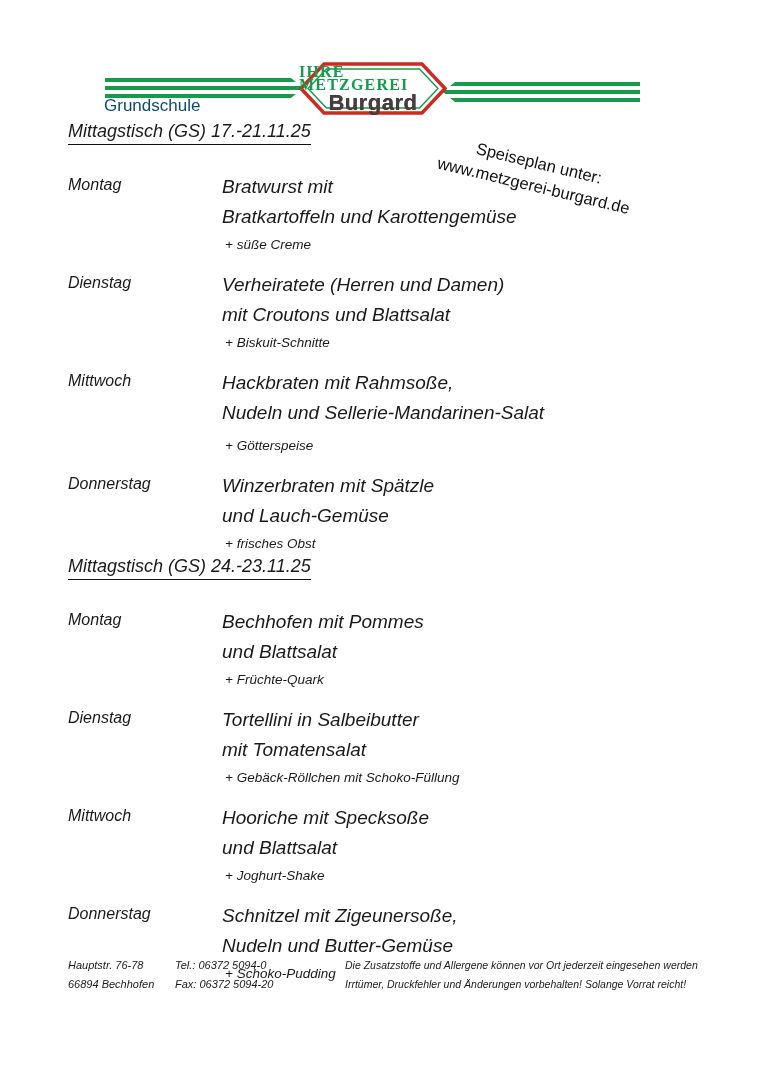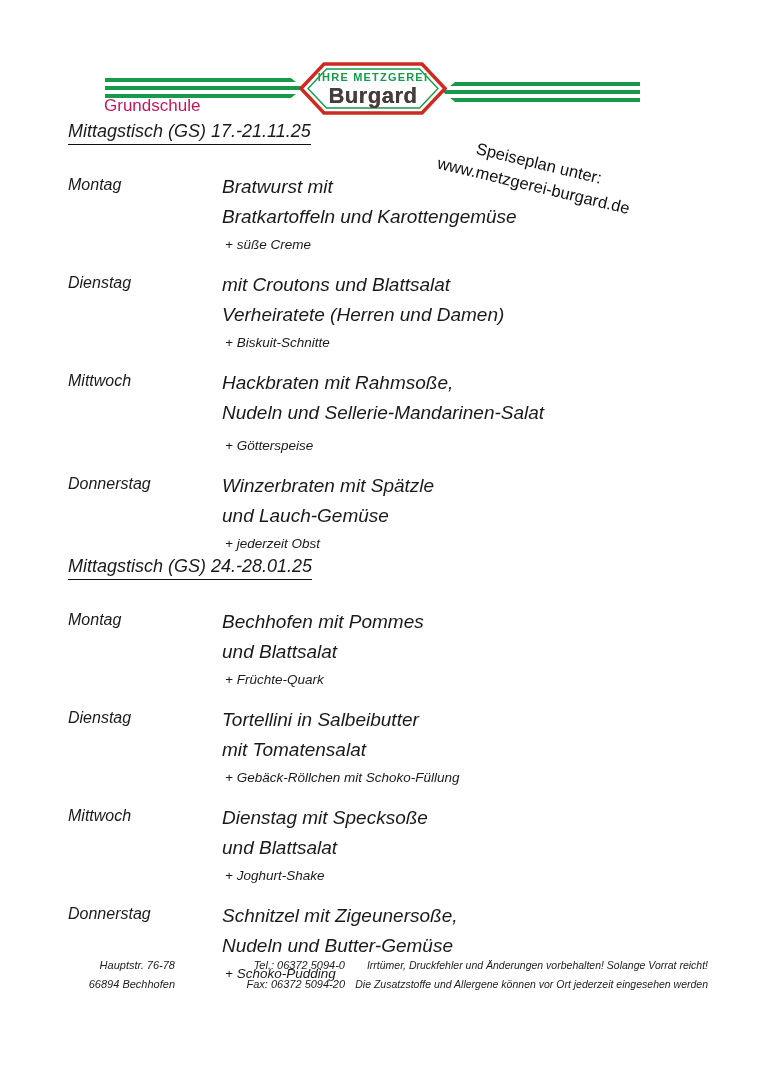--- a/index.html
+++ b/index.html
@@ -32,32 +32,32 @@
     position: absolute; left: 299px; top: 61px;
     width: 148px; height: 55px;
   }
   .logo-badge svg { position: absolute; left: 0; top: 0; }
   .logo-text {
     position: absolute; left: 0; top: 0; width: 100%; height: 100%;
     display: flex; flex-direction: column; align-items: center; justify-content: center;
     padding-top: 2px;
   }
   .logo-tagline {
-    font-size: 11px; font-weight: bold; letter-spacing: 1.2px;
-    color: #179a4b; line-height: 13px;
+    font-size: 16px; font-weight: bold; letter-spacing: 1.2px;
+    color: #179a4b; line-height: 13px; font-family: Liberation Serif, serif;
   }
   .logo-brand {
     font-size: 22px; font-weight: bold; letter-spacing: 0.5px;
     color: #404040; line-height: 24px;
     text-shadow: 0 0 0.6px #7a1510;
   }
 
   .school-label {
     position: absolute; left: 104px; top: 96px;
-    font-size: 17px; color: #be185d;
+    font-size: 17px; color: #0c4a6e;
   }
 
   .web-note {
     position: absolute; left: 424px; top: 124px; width: 242px;
     transform: rotate(13.5deg);
     transform-origin: left top;
     text-align: center;
     font-size: 16.5px; line-height: 23px; color: #111;
   }
 
@@ -87,21 +87,21 @@
   }
   .dessert-line {
     font-size: 13.5px; font-style: italic; line-height: 21px;
     margin-top: 2px; padding-left: 3px;
     white-space: nowrap;
   }
 
   
   .footer { position: absolute; left: 68px; top: 956px; width: 640px; font-style: italic; }
   .footer-company { font-size: 12.5px; margin-bottom: 7px; }
-  .footer-grid { display: flex; text-align: right; }
+  .footer-grid { display: flex; }
   .footer-col-1 { width: 107px; flex: 0 0 107px; }
   .footer-col-2 { width: 170px; flex: 0 0 170px; }
   .footer-col-3 { flex: 1; }
   .footer-col-1 div, .footer-col-2 div { font-size: 11px; line-height: 19px; white-space: nowrap; }
   .footer-col-3 div { font-size: 10.5px; line-height: 19px; white-space: nowrap; }
 </style>
 </head>
 <body>
 
 <div class="stripes stripes-left">
@@ -141,47 +141,47 @@
     <div class="day-dishes">
       <div class="dish-line">Bratwurst mit</div>
       <div class="dish-line">Bratkartoffeln und Karottengemüse</div>
       <div class="dessert-line">+ süße Creme</div>
     </div>
   </div>
 
   <div class="day-row">
     <div class="day-label">Dienstag</div>
     <div class="day-dishes">
+      <div class="dish-line">Verheiratete (Herren und Damen)</div>
       <div class="dish-line">mit Croutons und Blattsalat</div>
-      <div class="dish-line">Verheiratete (Herren und Damen)</div>
       <div class="dessert-line">+ Biskuit-Schnitte</div>
     </div>
   </div>
 
   <div class="day-row">
     <div class="day-label">Mittwoch</div>
     <div class="day-dishes">
       <div class="dish-line">Hackbraten mit Rahmsoße,</div>
       <div class="dish-line">Nudeln und Sellerie-Mandarinen-Salat</div>
       <div class="dessert-line" style="margin-top:7px;">+ Götterspeise</div>
     </div>
   </div>
 
   <div class="day-row" style="margin-top:6px;">
     <div class="day-label">Donnerstag</div>
     <div class="day-dishes">
       <div class="dish-line">Winzerbraten mit Spätzle</div>
       <div class="dish-line">und Lauch-Gemüse</div>
-      <div class="dessert-line">+ jederzeit Obst</div>
+      <div class="dessert-line">+ frisches Obst</div>
     </div>
   </div>
 </div>
 
 <div class="week week-2">
-  <div class="week-title">Mittagstisch (GS) 24.-28.01.25</div>
+  <div class="week-title">Mittagstisch (GS) 24.-23.11.25</div>
 
   <div class="day-row">
     <div class="day-label">Montag</div>
     <div class="day-dishes">
       <div class="dish-line">Bechhofen mit Pommes</div>
       <div class="dish-line">und Blattsalat</div>
       <div class="dessert-line">+ Früchte-Quark</div>
     </div>
   </div>
 
@@ -190,21 +190,21 @@
     <div class="day-dishes">
       <div class="dish-line">Tortellini in Salbeibutter</div>
       <div class="dish-line">mit Tomatensalat</div>
       <div class="dessert-line">+ Gebäck-Röllchen mit Schoko-Füllung</div>
     </div>
   </div>
 
   <div class="day-row" style="margin-top:8px;">
     <div class="day-label">Mittwoch</div>
     <div class="day-dishes">
-      <div class="dish-line">Dienstag mit Specksoße</div>
+      <div class="dish-line">Hooriche mit Specksoße</div>
       <div class="dish-line">und Blattsalat</div>
       <div class="dessert-line">+ Joghurt-Shake</div>
     </div>
   </div>
 
   <div class="day-row">
     <div class="day-label">Donnerstag</div>
     <div class="day-dishes">
       <div class="dish-line">Schnitzel mit Zigeunersoße,</div>
       <div class="dish-line">Nudeln und Butter-Gemüse</div>
@@ -217,17 +217,17 @@
   <div class="footer-grid">
     <div class="footer-col-1">
       <div>Hauptstr. 76-78</div>
       <div>66894 Bechhofen</div>
     </div>
     <div class="footer-col-2">
       <div>Tel.: 06372 5094-0</div>
       <div>Fax: 06372 5094-20</div>
     </div>
     <div class="footer-col-3">
+      <div>Die Zusatzstoffe und Allergene können vor Ort jederzeit eingesehen werden</div>
       <div>Irrtümer, Druckfehler und Änderungen vorbehalten! Solange Vorrat reicht!</div>
-      <div>Die Zusatzstoffe und Allergene können vor Ort jederzeit eingesehen werden</div>
     </div>
   </div>
 </div>
 
 </body></html>

